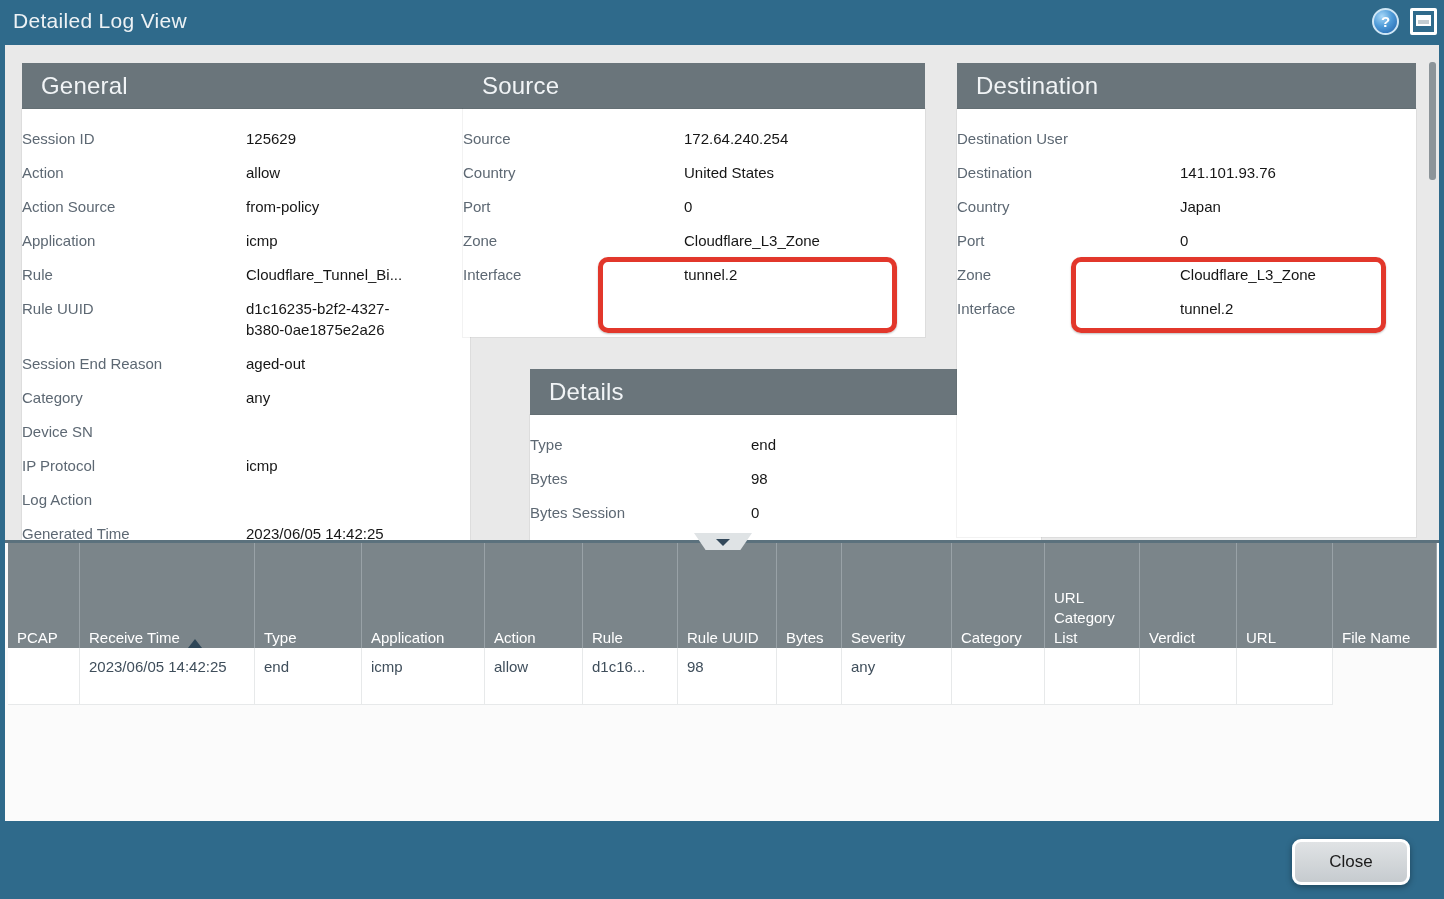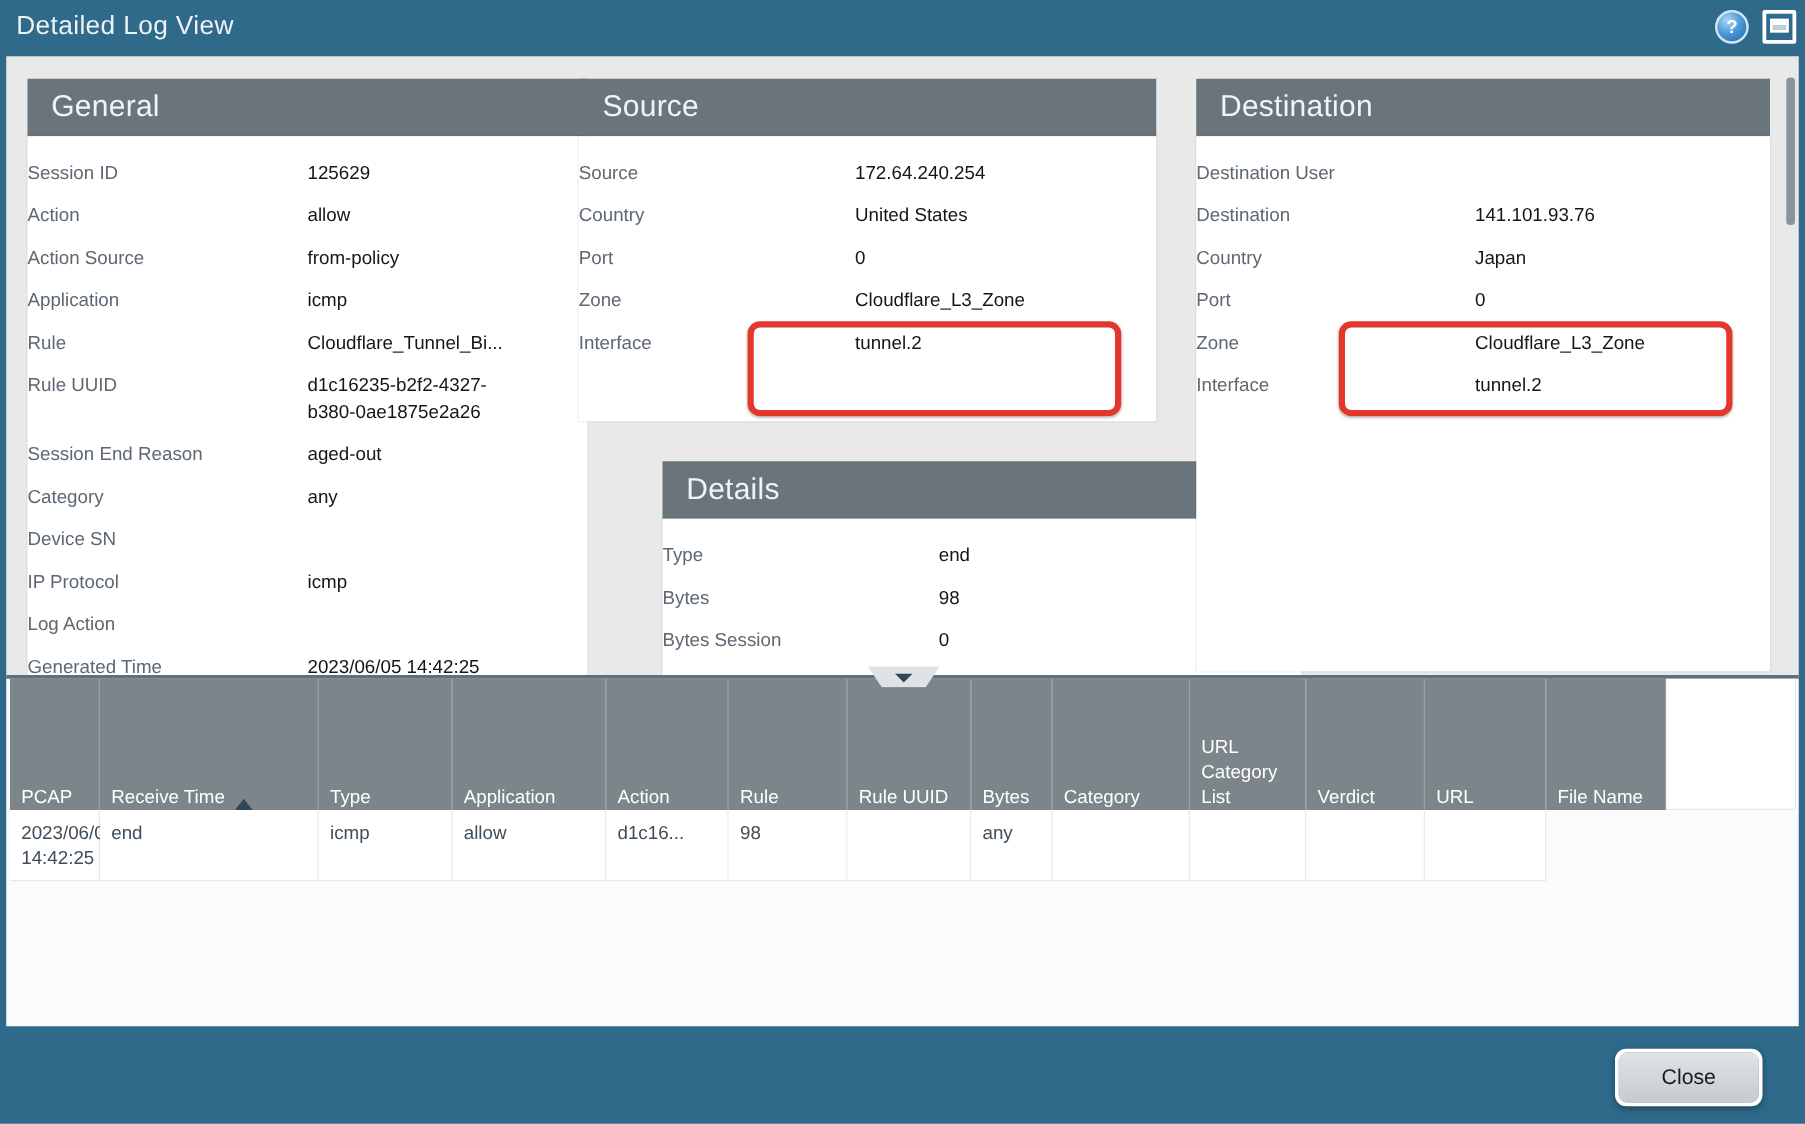--- a/index.html
+++ b/index.html
@@ -287,20 +287,23 @@
     <div class="hcell">
         <span>Rule</span>
       </div>
     <div class="hcell">
         <span>Rule UUID</span>
       </div>
     <div class="hcell">
         <span>Bytes</span>
       </div>
     <div class="hcell">
+        <span>Severity</span>
+      </div>
+    <div class="hcell">
         <span>Category</span>
       </div>
     <div class="hcell">
         <span>URL Category List</span>
       </div>
     <div class="hcell">
         <span>Verdict</span>
       </div>
     <div class="hcell">
         <span>URL</span>

